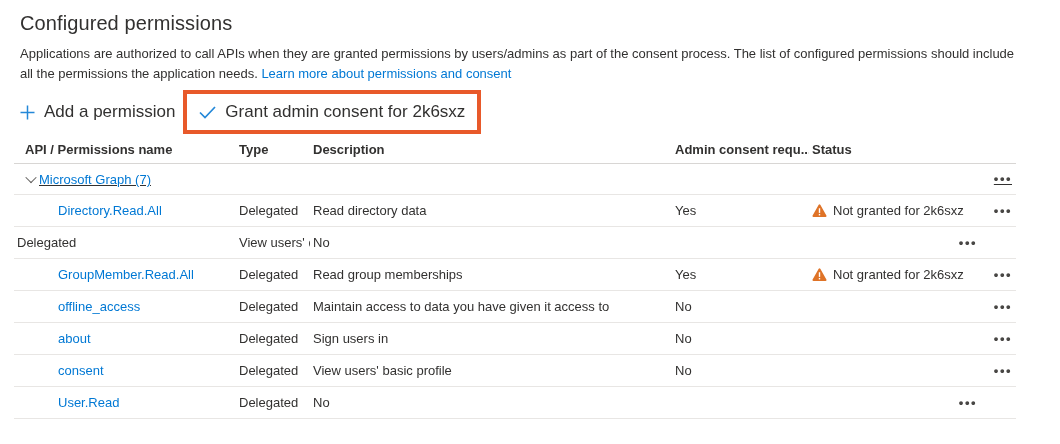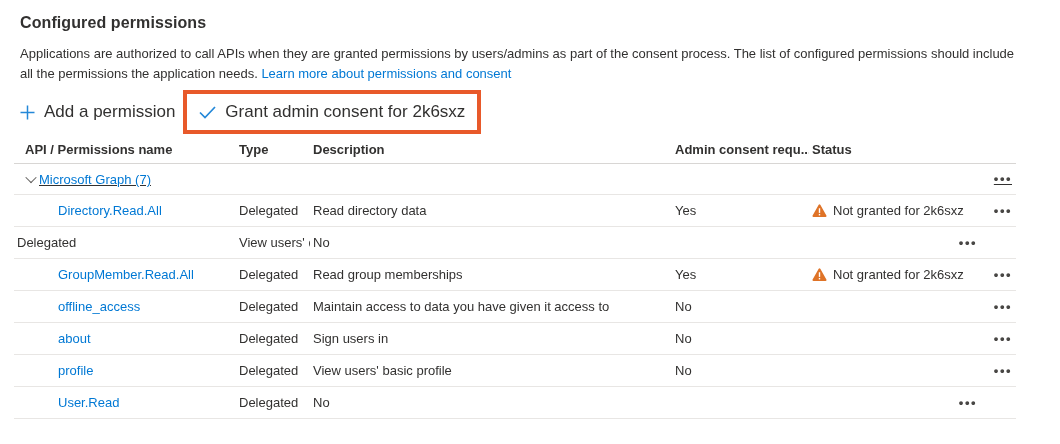--- a/index.html
+++ b/index.html
@@ -2,21 +2,21 @@
 <html style="--text: #323130; --link: #0078d4; --icon_blue: #2488d8; --warning: #df7327; --annotation_orange: #e8592a; --divider: #e8e6e4; --header_divider: #d8d6d4;"><head>
 <meta charset="utf-8">
 <style>
   * { margin: 0; padding: 0; box-sizing: border-box; }
   html, body { width: 1060px; height: 444px; background: #fff; overflow: hidden; }
   body { font-family: "Liberation Sans", sans-serif; color: var(--text, #323130); }
 
   .page { padding: 12px 0 0 20px; }
 
   .section-title {
-    font-size: 16px; font-weight: 700; line-height: 22px; color: var(--text);
+    font-size: 20px; font-weight: 400; line-height: 22px; color: var(--text);
     letter-spacing: 0.1px;
   }
 
   .desc {
     margin-top: 10px; font-size: 13px; line-height: 20px; width: 1008px; color: var(--text);
   }
   .desc a { color: var(--link); text-decoration: none; cursor: pointer; }
 
   .toolbar { margin-top: 5px; display: flex; align-items: center; height: 46px; }
   .tb-btn {
@@ -192,21 +192,21 @@
         <div class="c-status">
 
           <span></span>
         </div>
         <div class="c-menu">
           <button class="dots">•••</button>
         </div>
       </div>
 
       <div class="grid-row row">
-        <div class="c-name"><a href="#" class="perm-link">profile</a></div>
+        <div class="c-name"><a href="#" class="perm-link">consent</a></div>
         <div class="c-type">Delegated</div>
         <div class="c-desc">View users' basic profile</div>
         <div class="c-admin">No</div>
         <div class="c-status">
 
           <span></span>
         </div>
         <div class="c-menu">
           <button class="dots">•••</button>
         </div>

